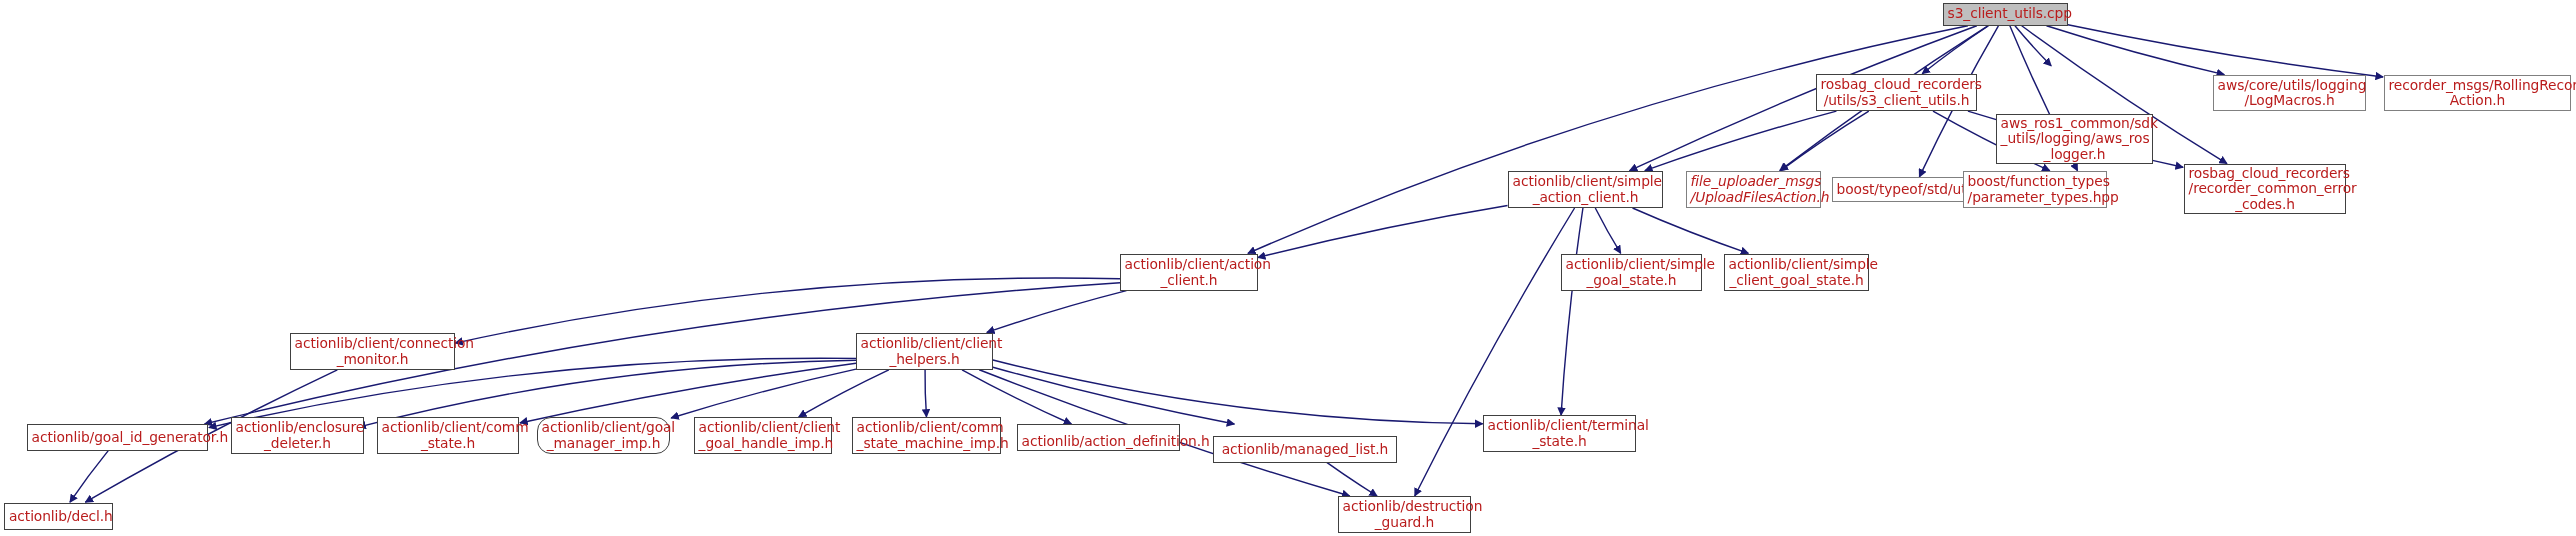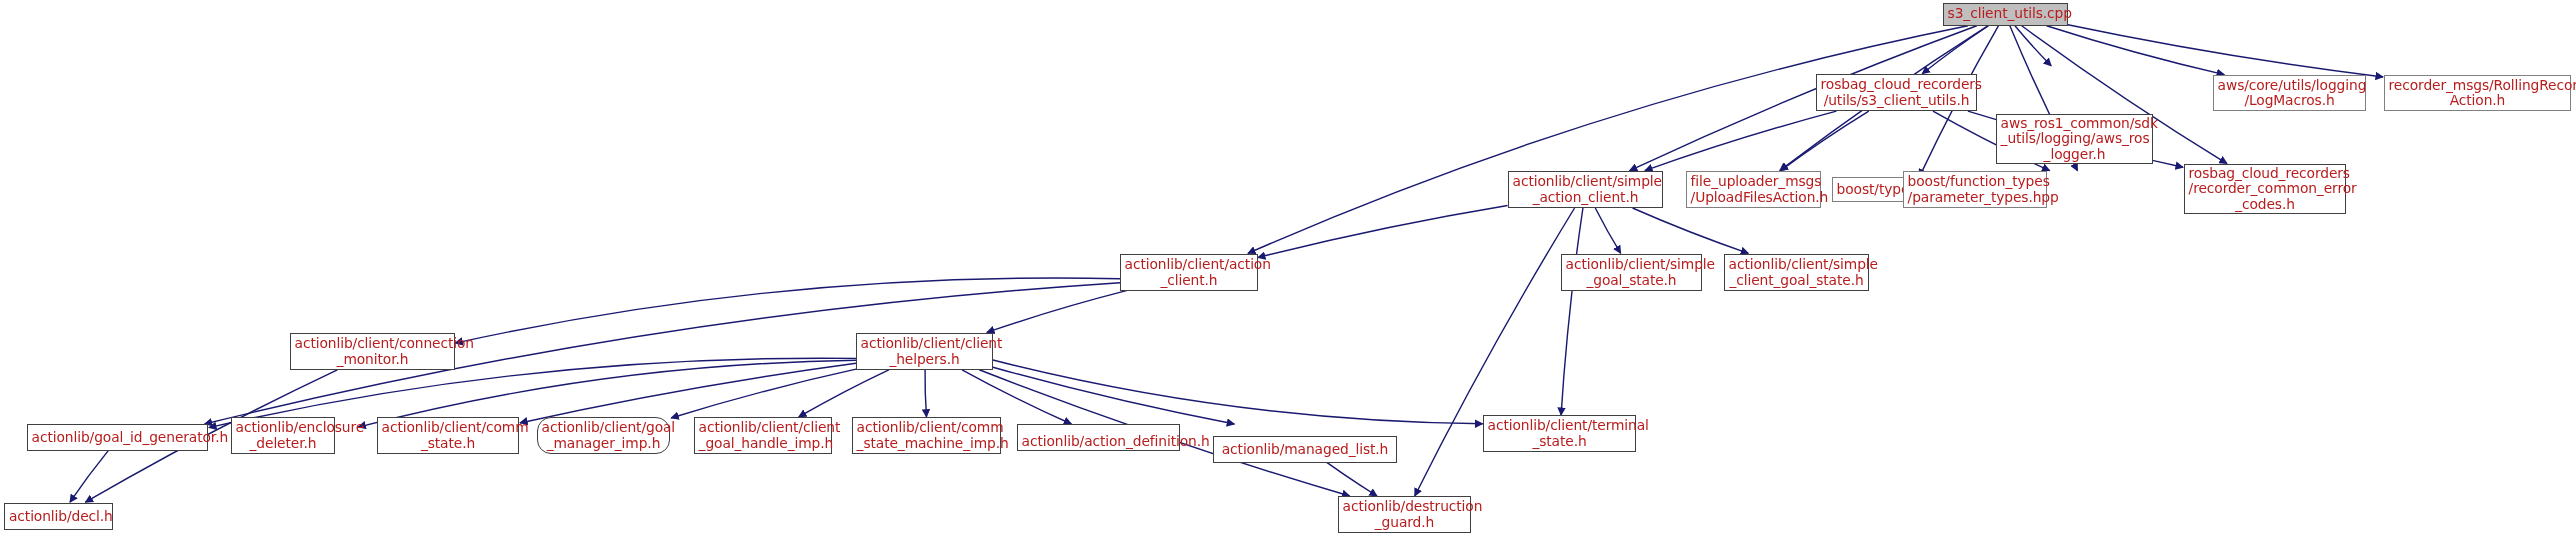--- a/index.html
+++ b/index.html
@@ -108,40 +108,40 @@
 /utils/s3_client_utils.h</span></div>
       <div class="node expanded" style="left: 1996px; top: 66px; width: 157px; height: 50px; margin-top: 48px;"><span class="node-label">aws_ros1_common/sdk
 _utils/logging/aws_ros
 _logger.h</span></div>
       <div class="node collapsed" style="left: 2213px; top: 75px; width: 153px; height: 36px;"><span class="node-label">aws/core/utils/logging
 /LogMacros.h</span></div>
       <div class="node collapsed" style="left: 2384px; top: 75px; width: 187px; height: 36px;"><span class="node-label">recorder_msgs/RollingRecorder
 Action.h</span></div>
       <div class="node expanded" style="left: 1508px; top: 171px; width: 155px; height: 37px;"><span class="node-label">actionlib/client/simple
 _action_client.h</span></div>
-      <div class="node collapsed" style="left: 1686px; top: 171px; width: 135px; height: 37px;"><span class="node-label">file_uploader_msgs
+      <div class="node collapsed" style="left: 1686px; top: 171px; width: 135px; height: 37px; font-style: italic;"><span class="node-label">file_uploader_msgs
 /UploadFilesAction.h</span></div>
       <div class="node collapsed" style="left: 1832px; top: 177px; width: 162px; height: 25px;"><span class="node-label">boost/typeof/std/utility.hpp</span></div>
-      <div class="node collapsed" style="left: 1903px; top: 171px; width: 144px; height: 37px;"><span class="node-label">boost/function_types
+      <div class="node collapsed" style="left: 1963px; top: 171px; width: 144px; height: 37px;"><span class="node-label">boost/function_types
 /parameter_types.hpp</span></div>
       <div class="node expanded" style="left: 2184px; top: 164px; width: 162px; height: 50px;"><span class="node-label">rosbag_cloud_recorders
 /recorder_common_error
 _codes.h</span></div>
       <div class="node expanded" style="left: 1120px; top: 254px; width: 138px; height: 37px;"><span class="node-label">actionlib/client/action
 _client.h</span></div>
       <div class="node expanded" style="left: 1561px; top: 254px; width: 141px; height: 37px;"><span class="node-label">actionlib/client/simple
 _goal_state.h</span></div>
       <div class="node expanded" style="left: 1724px; top: 254px; width: 145px; height: 37px;"><span class="node-label">actionlib/client/simple
 _client_goal_state.h</span></div>
       <div class="node expanded" style="left: 290px; top: 333px; width: 165px; height: 37px;"><span class="node-label">actionlib/client/connection
 _monitor.h</span></div>
       <div class="node expanded" style="left: 856px; top: 333px; width: 137px; height: 37px;"><span class="node-label">actionlib/client/client
 _helpers.h</span></div>
       <div class="node expanded" style="left: 27px; top: 424px; width: 181px; height: 27px;"><span class="node-label">actionlib/goal_id_generator.h</span></div>
-      <div class="node expanded" style="left: 231px; top: 417px; width: 104px; height: 37px;"><span class="node-label">actionlib/enclosure
+      <div class="node expanded" style="left: 231px; top: 417px; width: 133px; height: 37px;"><span class="node-label">actionlib/enclosure
 _deleter.h</span></div>
       <div class="node expanded" style="left: 377px; top: 417px; width: 142px; height: 37px;"><span class="node-label">actionlib/client/comm
 _state.h</span></div>
       <div class="node expanded" style="left: 537px; top: 417px; width: 133px; height: 37px; border-radius: 14px;"><span class="node-label">actionlib/client/goal
 _manager_imp.h</span></div>
       <div class="node expanded" style="left: 694px; top: 417px; width: 138px; height: 37px;"><span class="node-label">actionlib/client/client
 _goal_handle_imp.h</span></div>
       <div class="node expanded" style="left: 852px; top: 417px; width: 149px; height: 37px;"><span class="node-label">actionlib/client/comm
 _state_machine_imp.h</span></div>
       <div class="node expanded" style="left: 1017px; top: 424px; width: 163px; height: 27px; align-items: flex-end;"><span class="node-label">actionlib/action_definition.h</span></div>

